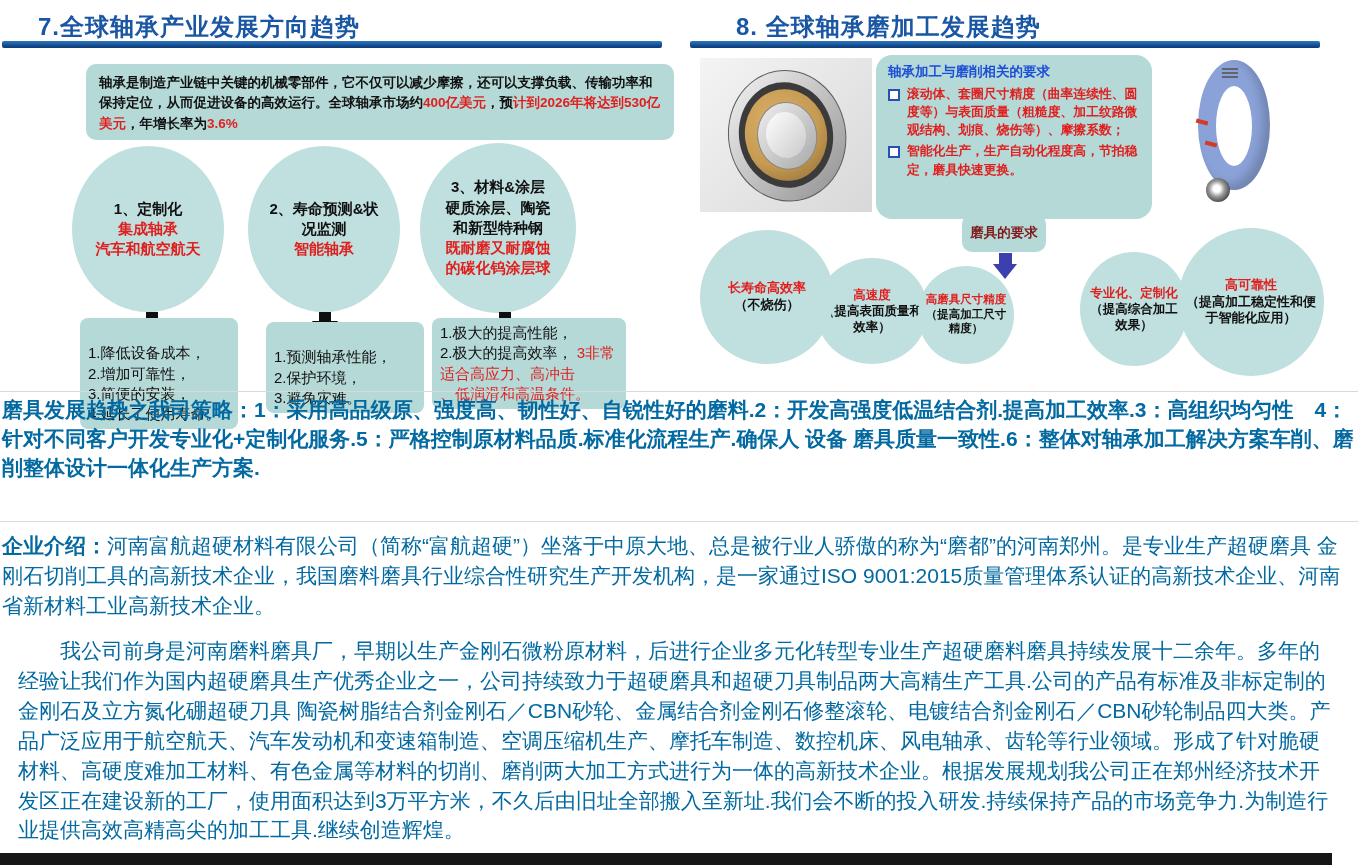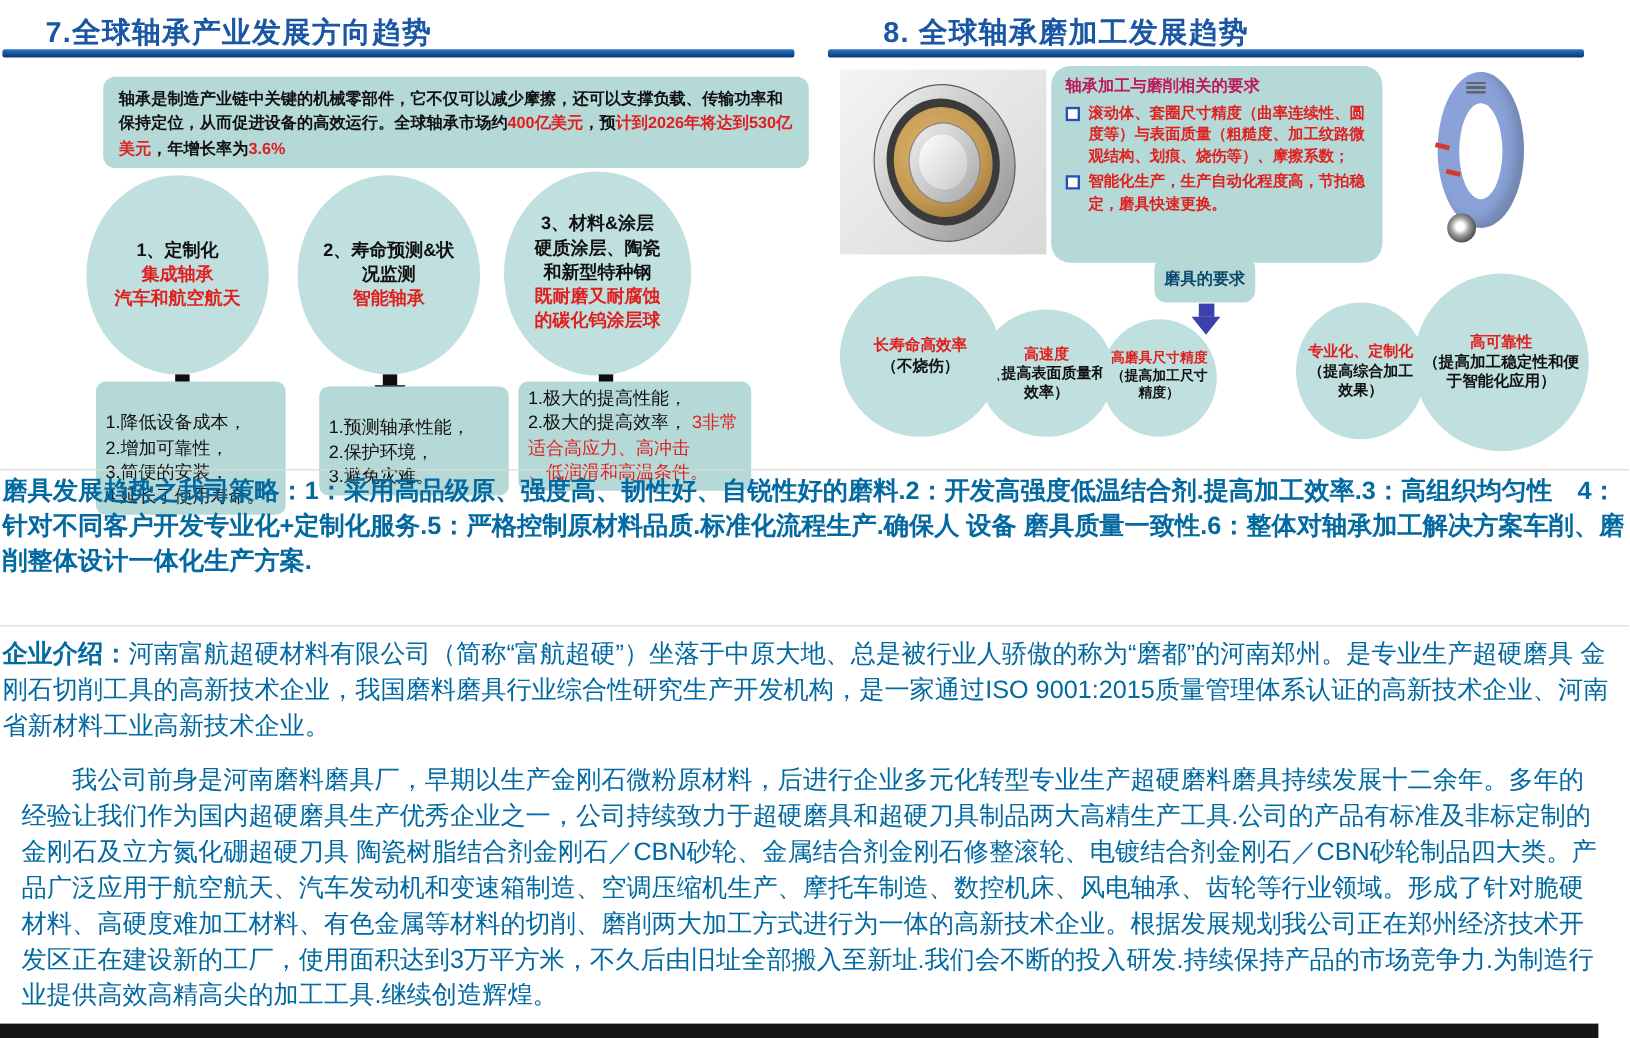--- a/index.html
+++ b/index.html
@@ -34,38 +34,38 @@
          display:flex;align-items:center;justify-content:center;}
   .brg{position:relative;width:116px;height:130px;transform:rotate(-10deg);}
   .brg div{position:absolute;border-radius:50%;}
   .brg-o{left:0;top:0;width:116px;height:130px;background:linear-gradient(140deg,#f5f5f5,#8f8f8f);border:1px solid #5c5c5c;}
   .brg-g{left:11px;top:12px;width:94px;height:106px;background:#3b3b3b;}
   .brg-b{left:17px;top:19px;width:82px;height:92px;background:radial-gradient(circle at 40% 35%,#d9b briefly,#c59a52,#8a6a33);background:radial-gradient(circle at 40% 35%,#dcb06a,#c59a52 55%,#8a6a33);}
   .brg-i{left:29px;top:32px;width:58px;height:66px;background:linear-gradient(140deg,#efefef,#a8a8a8);border:1px solid #888;}
   .brg-h{left:38px;top:42px;width:40px;height:46px;background:linear-gradient(140deg,#ffffff,#c9c9c9);}
 
   .req-box{background:#b4d9d7;border-radius:16px;padding:8px 10px 6px 12px;}
-  .req-title{color:#be185d;font-weight:bold;font-size:13.5px;margin-bottom:4px;}
+  .req-title{color:#1d4ed8;font-weight:bold;font-size:13.5px;margin-bottom:4px;}
   .req-row{display:flex;gap:7px;margin-bottom:3px;}
   .req-sq{flex:0 0 auto;width:8px;height:8px;border:2.5px solid #2750b4;background:#fff;margin-top:4px;}
   .req-text{color:#e01f1f;font-weight:bold;font-size:12.8px;line-height:1.42;}
 
   .ringwrap{width:84px;height:148px;}
   .ring-o{position:absolute;left:6px;top:2px;width:72px;height:130px;border-radius:50%;
           background:#8aa2d8;box-shadow:inset -7px -5px 10px rgba(0,0,0,.18);}
   .ring-h{position:absolute;left:24px;top:28px;width:36px;height:80px;border-radius:50%;background:#fff;}
   .ring-m1{position:absolute;left:4px;top:62px;width:12px;height:4px;background:#d23a2a;transform:rotate(14deg);}
   .ring-m2{position:absolute;left:13px;top:84px;width:12px;height:4px;background:#d23a2a;transform:rotate(14deg);}
   .ring-lbl{position:absolute;left:30px;top:10px;width:16px;height:10px;
             background:repeating-linear-gradient(#555 0 2px,transparent 2px 4px);opacity:.8;}
   .ring-brg{position:absolute;left:14px;top:120px;width:24px;height:24px;border-radius:50%;
             background:radial-gradient(circle at 45% 45%,#fff 18%,#999 42%,#4d4d4d 72%,#8c8c8c 100%);}
 
   .tool-req{background:#b4d9d7;border-radius:10px;display:flex;align-items:center;justify-content:center;
-            color:#0c4a6e;font-weight:bold;font-size:13.5px;}
+            color:#7f1d1d;font-weight:bold;font-size:13.5px;}
   .barrow-stem{width:13px;height:11px;background:#3c3fae;margin:0 auto;}
   .barrow{width:0;height:0;border-left:12px solid transparent;border-right:12px solid transparent;
           border-top:15px solid #3c3fae;margin:0 auto;}
 
   .rcircle{line-height:1.28;padding:0 6px;}
   .rcircle .red{display:block;}
   .rcircle .blk{display:block;color:#111;}
 
   
   .hline{height:1px;background:#d9d9d9;width:1358px;left:0;}

